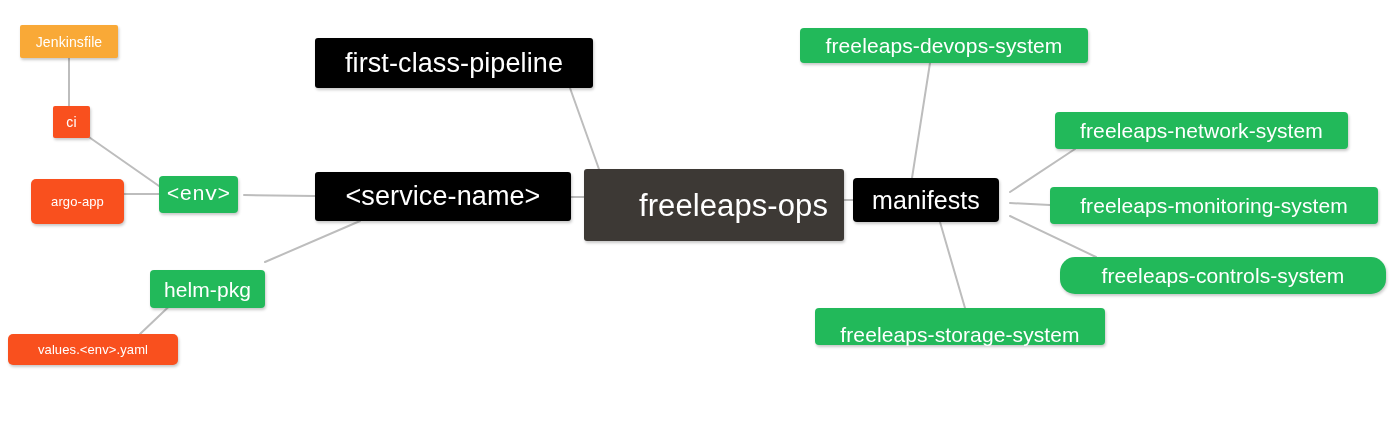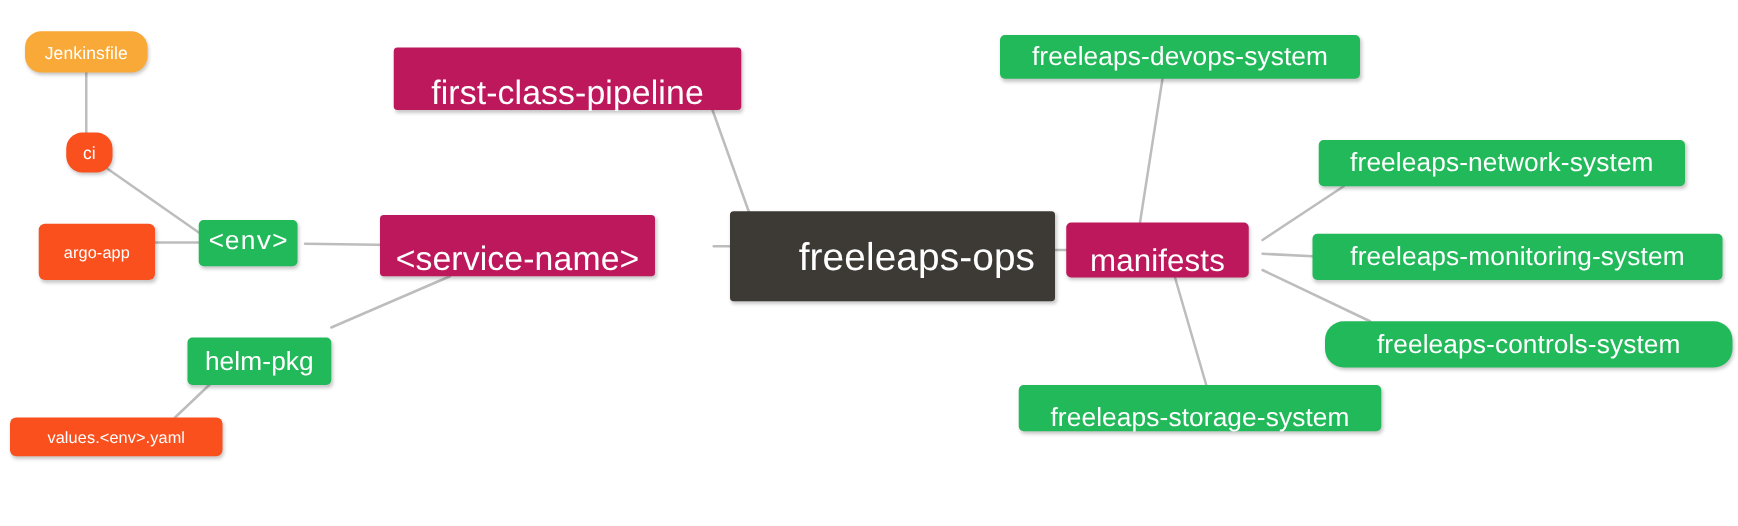--- a/index.html
+++ b/index.html
@@ -40,31 +40,31 @@
     letter-spacing: 0.1px;
     box-shadow: 1px 2px 3px rgba(0,0,0,0.22);
     user-select: none;
   }
   .node-label {
     display: block;
     white-space: nowrap;
   }
   
   .c-root   { background: #3d3935; }
-  .c-blue   { background: #be185d; align-items: flex-end; }
+  .c-blue   { background: #000000; }
   .c-green  { background: #22b95a; }
   .c-orange { background: #f9a937; }
   .c-red    { background: #f9501e; }
 
   
   .s-root   { font-size: 31px; border-radius: 3px; padding-left: 39px; }
   .s-xl     { font-size: 27px; border-radius: 3px; }
   .s-lg     { font-size: 25px; border-radius: 4px; }
   .s-md     { font-size: 21px; border-radius: 4px; }
-  .s-xs     { font-size: 14px; border-radius: 13px; }
+  .s-xs     { font-size: 14px; border-radius: 2px; }
   .s-tiny   { font-size: 13px; border-radius: 5px; }
 </style>
 </head>
 <body>
 
 <div id="mindmap-canvas">
   <svg id="edge-layer" viewBox="0 0 1390 421" xmlns="http://www.w3.org/2000/svg">
       <line x1="600" y1="172" x2="570" y2="88" stroke="#bdbdbd" stroke-width="2" stroke-linecap="round"></line>
       <line x1="584" y1="197" x2="571" y2="197" stroke="#bdbdbd" stroke-width="2" stroke-linecap="round"></line>
       <line x1="844" y1="200" x2="853" y2="200" stroke="#bdbdbd" stroke-width="2" stroke-linecap="round"></line>
@@ -80,21 +80,21 @@
       <line x1="1010" y1="216" x2="1096" y2="257" stroke="#bdbdbd" stroke-width="2" stroke-linecap="round"></line>
       <line x1="940" y1="222" x2="965" y2="308" stroke="#bdbdbd" stroke-width="2" stroke-linecap="round"></line>
     </svg>
   <div id="node-layer">
       <div class="node c-root s-root" style="left: 584px; top: 169px; width: 260px; height: 72px;">
         <span class="node-label">freeleaps-ops</span>
       </div>
       <div class="node c-blue s-xl" style="left: 315px; top: 38px; width: 278px; height: 50px;">
         <span class="node-label">first-class-pipeline</span>
       </div>
-      <div class="node c-blue s-xl" style="left: 304px; top: 172px; width: 220px; height: 49px;">
+      <div class="node c-blue s-xl" style="left: 315px; top: 172px; width: 256px; height: 49px;">
         <span class="node-label">&lt;service-name&gt;</span>
       </div>
       <div class="node c-blue s-lg" style="left: 853px; top: 178px; width: 146px; height: 44px;">
         <span class="node-label">manifests</span>
       </div>
       <div class="node c-green s-md" style="left: 159px; top: 176px; width: 79px; height: 37px; font-family: Liberation Mono, monospace;">
         <span class="node-label">&lt;env&gt;</span>
       </div>
       <div class="node c-green s-md" style="left: 150px; top: 258px; width: 115px; height: 38px; margin-top: 12px;">
         <span class="node-label">helm-pkg</span>

